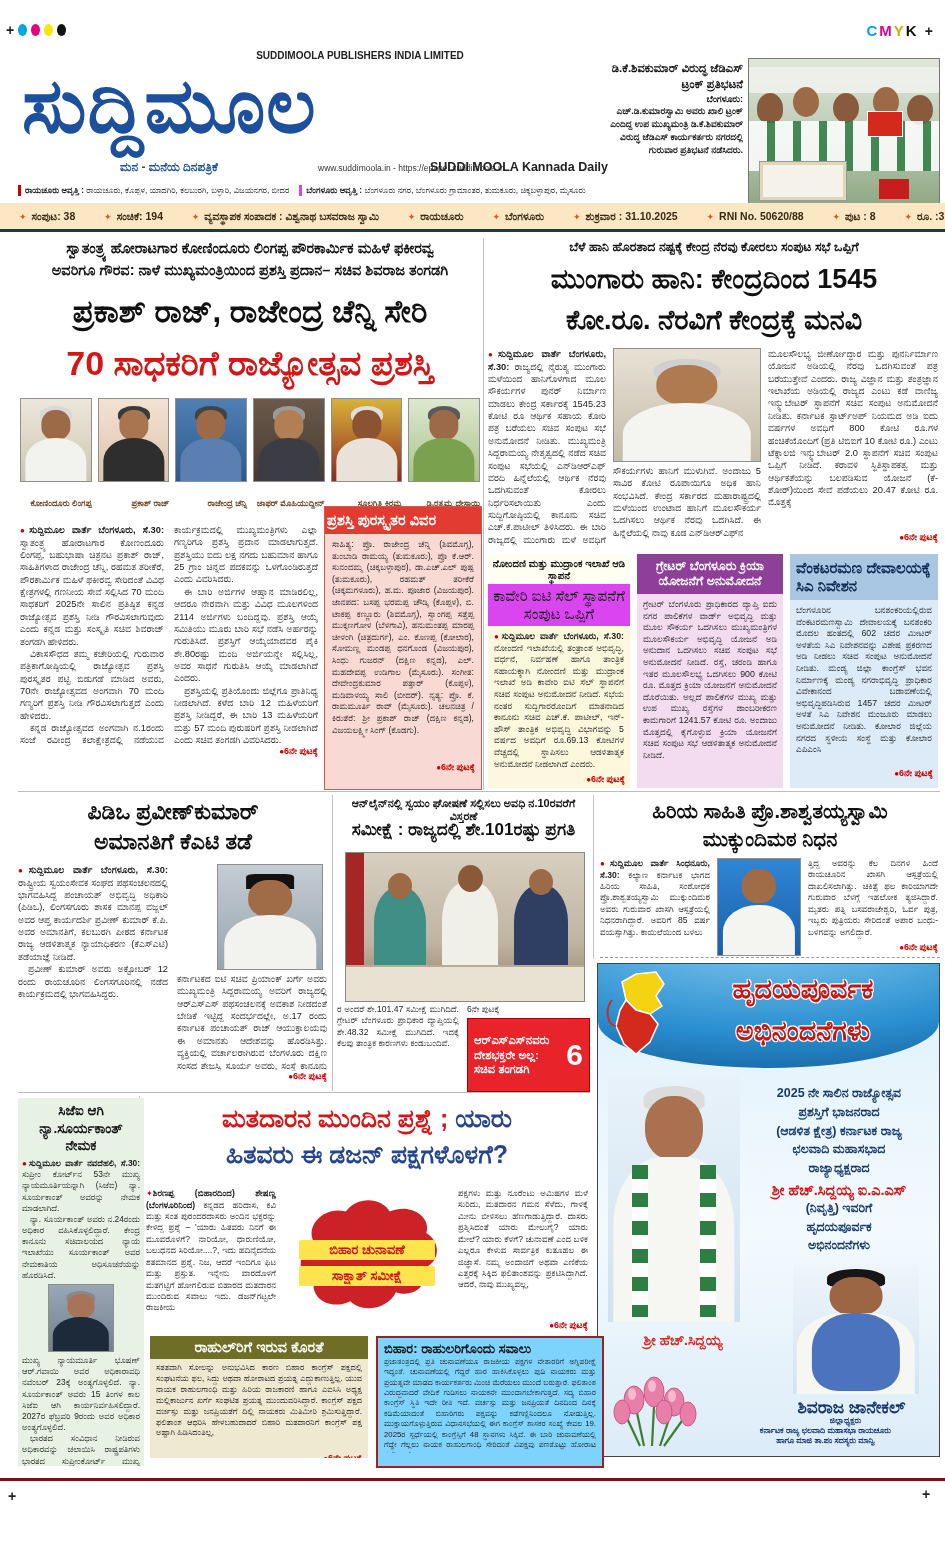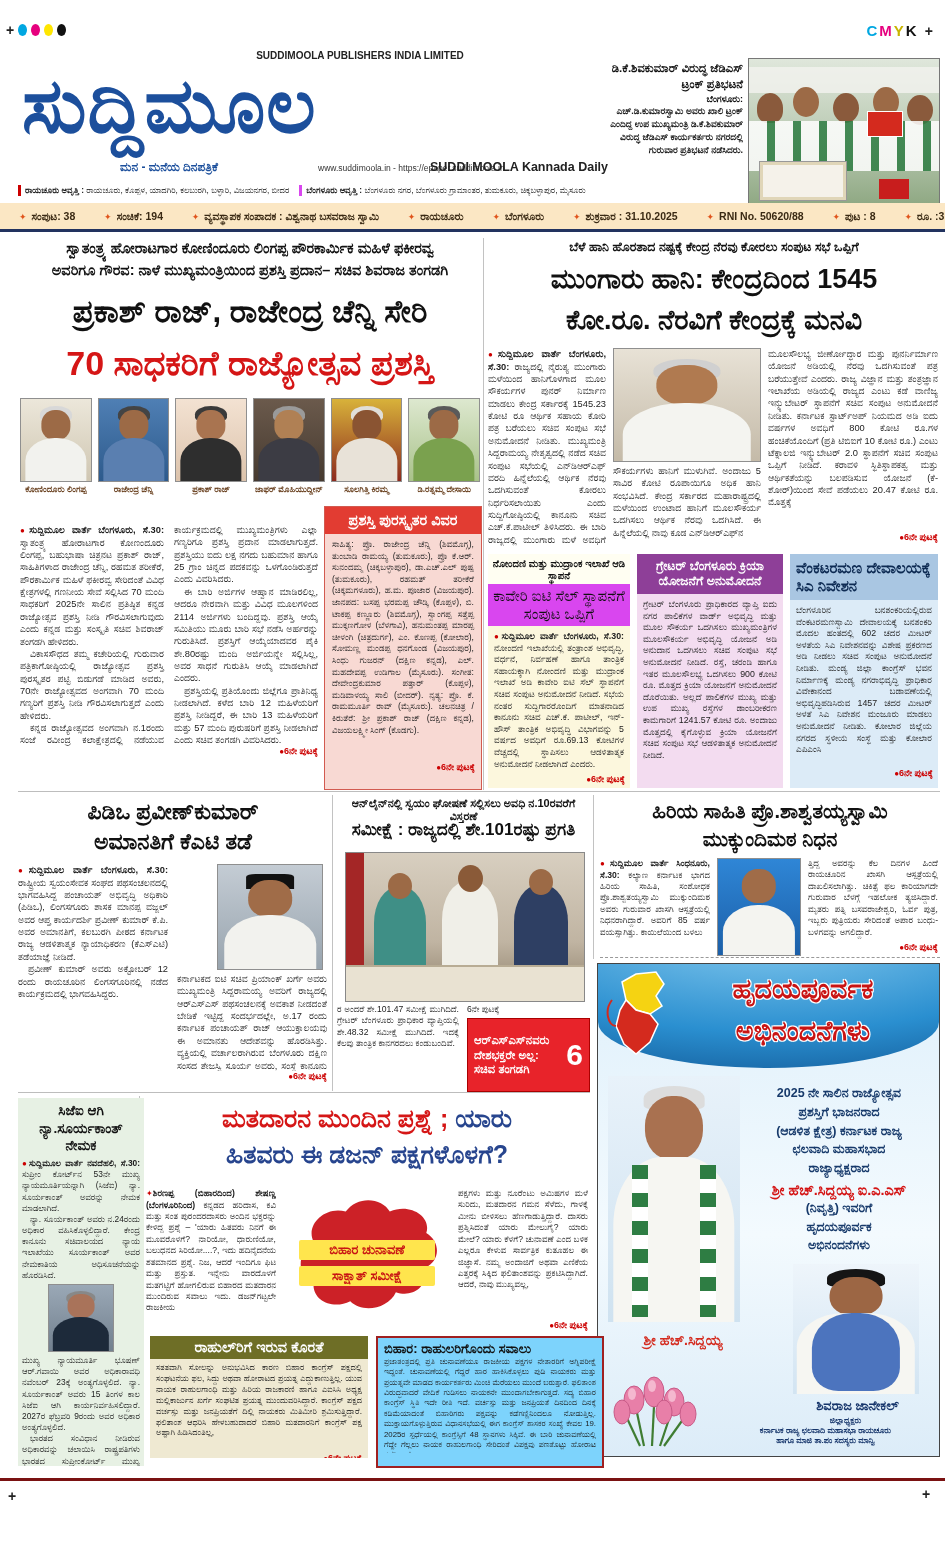--- a/index.html
+++ b/index.html
@@ -14,29 +14,29 @@
   .byline{font-weight:bold;}
   .bullet{color:#cc0000;font-size:8px;}
   .cont{color:#cc0000;font-weight:bold;font-size:9px;text-align:right;}
   .vrule{position:absolute;width:1px;background:#c2c2c2;}
   .hrule{position:absolute;height:1px;background:#bdbdbd;}
   
   .ph{position:relative;overflow:hidden;border:1px solid #8f8f8f;background:linear-gradient(180deg,var(--bg1,#e3ded4),var(--bg2,#c2bcae));}
   .ph .hr{position:absolute;left:50%;top:9%;width:46%;height:20%;transform:translateX(-50%);background:var(--hair,#2b2b2b);border-radius:50% 50% 35% 35%;}
   .ph .hd{position:absolute;left:50%;top:14%;width:42%;height:36%;transform:translateX(-50%);background:var(--skin,#a06c48);border-radius:46% 46% 44% 44%;}
   .ph .bd{position:absolute;left:50%;top:48%;width:88%;height:58%;transform:translateX(-50%);background:var(--shirt,#ececec);border-radius:48% 48% 0 0;}
-  .cap{font-size:8.4px;font-weight:bold;color:#6b4322;text-align:center;line-height:1.2;margin-top:2px;}
+  .cap{font-size:8.4px;font-weight:bold;color:#6b4322;text-align:right;line-height:1.2;margin-top:16px;}
   
   .mast-title{font-weight:bold;color:#1c4f9c;letter-spacing:1px;}
   .infobar{background:#fbe7c4;border-bottom:3px solid #22335f;display:flex;align-items:center;
            font-size:10.5px;font-weight:bold;color:#3a2a14;}
   .diam{color:#e0541c;font-size:9px;margin:0 5px;}
   
   .award-box{border:1px solid #d25a50;background:#f8d9d3;}
-  .award-title{background:#e23c32;color:#fff;font-weight:bold;font-size:14.5px;text-align:center;padding:5px 2px;}
+  .award-title{background:#e23c32;color:#fff;font-weight:bold;font-size:14.5px;padding:5px 2px;}
   .box1{background:#fcf7dd;}
   .box1 .bx-kick{font-size:10px;font-weight:bold;text-align:center;padding:4px 2px 2px;background:#fffef2;}
   .box1 .bx-head{background:#d946ef;color:#111;font-weight:normal;font-size:15px;text-align:center;padding:3px 2px;}
   .box2{background:#f3dcf0;}
   .box2 .bx-head{background:#8e3f98;color:#fff;font-weight:bold;font-size:12.5px;text-align:center;padding:5px 3px;}
   .box3{background:#dcebf7;}
   .box3 .bx-head{background:#a9c6e2;color:#0d2a52;font-weight:bold;font-size:15px;text-align:left;padding:5px 6px;}
   .bx-body{font-size:8.8px;line-height:1.32;text-align:justify;padding:5px 6px;color:#222;}
   .rss-box{background:#e8232a;color:#fff;font-weight:bold;display:flex;align-items:center;border:1px solid #a00;}
   .green-box{background:#e7f1e4;}
@@ -119,34 +119,34 @@
   <div class="abs" style="left:20px;top:398px;width:460px;display:flex;gap:6px;">
     <div style="width:72px;">
       <div class="ph" style="height:82px;--bg1:#ece7da;--bg2:#cfc6b2;--skin:#9c6a46;--shirt:#f2f2ee;--hair:#d8d8d8;">
           <div class="hr"></div>
           <div class="hd"></div>
           <div class="bd"></div>
         </div>
       <div class="cap">ಕೋಣಿಂದೂರು ಲಿಂಗಪ್ಪ</div>
     </div>
     <div style="width:72px;">
+      <div class="ph" style="height:82px;--bg1:#f3e2d2;--bg2:#dcc3ac;--skin:#a97450;--shirt:#2e2e2e;--hair:#3a3a3a;">
+          <div class="hr"></div>
+          <div class="hd"></div>
+          <div class="bd"></div>
+        </div>
+      <div class="cap">ಪ್ರಕಾಶ್ ರಾಜ್</div>
+    </div>
+    <div style="width:72px;">
       <div class="ph" style="height:82px;--bg1:#4f7fb4;--bg2:#2d5a8c;--skin:#9c6a46;--shirt:#5a7fb0;--hair:#444;">
           <div class="hr"></div>
           <div class="hd"></div>
           <div class="bd"></div>
         </div>
       <div class="cap">ರಾಜೇಂದ್ರ ಚೆನ್ನಿ</div>
-    </div>
-    <div style="width:72px;">
-      <div class="ph" style="height:82px;--bg1:#f3e2d2;--bg2:#dcc3ac;--skin:#a97450;--shirt:#2e2e2e;--hair:#3a3a3a;">
-          <div class="hr"></div>
-          <div class="hd"></div>
-          <div class="bd"></div>
-        </div>
-      <div class="cap">ಪ್ರಕಾಶ್ ರಾಜ್</div>
     </div>
     <div style="width:72px;">
       <div class="ph" style="height:82px;--bg1:#6b5a4c;--bg2:#463a30;--skin:#b08054;--shirt:#3c3c44;--hair:#9a9a9a;">
           <div class="hr"></div>
           <div class="hd"></div>
           <div class="bd"></div>
         </div>
       <div class="cap">ಜಾಫರ್ ಮೊಹಿಯುದ್ದೀನ್</div>
     </div>
     <div style="width:72px;">
@@ -256,21 +256,21 @@
     <div style="position:absolute;left:28px;top:34px;width:52px;height:80px;background:#3f8f86;border-radius:45% 45% 0 0;"></div>
     <div style="position:absolute;left:42px;top:20px;width:24px;height:26px;background:#9c6a46;border-radius:50%;"></div>
     <div style="position:absolute;left:96px;top:28px;width:56px;height:86px;background:#f0efe8;border-radius:45% 45% 0 0;"></div>
     <div style="position:absolute;left:112px;top:12px;width:25px;height:27px;background:#8a5a38;border-radius:50%;"></div>
     <div style="position:absolute;left:168px;top:32px;width:54px;height:82px;background:#2e3f63;border-radius:45% 45% 0 0;"></div>
     <div style="position:absolute;left:183px;top:16px;width:24px;height:26px;background:#9c6a46;border-radius:50%;"></div>
     <div style="position:absolute;left:0;bottom:0;width:100%;height:34px;background:#e9e2d2;border-top:2px solid #b8ac94;"></div>
   </div>
   <div class="abs" style="left:337px;top:1004px;width:253px;height:86px;display:flex;gap:8px;">
     <div class="body-txt ovh" style="width:122px;height:86px;font-size:8.6px;">
-      <span>ರ ಅಂದರೆ ಶೇ.101.47 ಸಮೀಕ್ಷೆ ಮುಗಿದಿದೆ. ಗ್ರೇಟರ್ ಬೆಂಗಳೂರು ಪ್ರಾಧಿಕಾರ ವ್ಯಾಪ್ತಿಯಲ್ಲಿ ಶೇ.48.32 ಸಮೀಕ್ಷೆ ಮುಗಿದಿದೆ. ಇದಕ್ಕೆ ಕೆಲವು ತಾಂತ್ರಿಕ ಕಾನಗರದಲು ಕಂಡುಬಂದಿವೆ.</span>
+      <span>ರ ಅಂದರೆ ಶೇ.101.47 ಸಮೀಕ್ಷೆ ಮುಗಿದಿದೆ. ಗ್ರೇಟರ್ ಬೆಂಗಳೂರು ಪ್ರಾಧಿಕಾರ ವ್ಯಾಪ್ತಿಯಲ್ಲಿ ಶೇ.48.32 ಸಮೀಕ್ಷೆ ಮುಗಿದಿದೆ. ಇದಕ್ಕೆ ಕೆಲವು ತಾಂತ್ರಿಕ ಕಾರಣಗಳು ಕಂಡುಬಂದಿವೆ.</span>
     </div>
     <div style="width:123px;">
       <div class="body-txt ovh" style="height:14px;font-size:8.6px;">6ನೇ ಪುಟಕ್ಕೆ</div>
       <div class="rss-box" style="height:64px;padding:4px 6px;gap:4px;">
         <span style="font-size:11.5px;line-height:1.25;flex:1;">ಆರ್‌ಎಸ್‌ಎಸ್‌ನವರು ದೇಶಭಕ್ತರೇ ಅಲ್ಲ: ಸಚಿವ ತಂಗಡಗಿ</span>
         <span style="font-size:30px;">6</span>
       </div>
     </div>
   </div>
 
@@ -326,21 +326,21 @@
       <div class="ad-line">ಹೃದಯಪೂರ್ವಕ</div>
       <div class="ad-line">ಅಭಿನಂದನೆಗಳು</div>
     </div>
 
     <div class="abs" style="left:195px;top:300px;width:126px;height:130px;overflow:hidden;background:linear-gradient(180deg,#eef5fb,#d2e4f2);">
       <div style="position:absolute;left:50%;top:4%;width:46%;height:14%;transform:translateX(-50%);background:#151515;border-radius:50% 50% 20% 20%;"></div>
       <div style="position:absolute;left:50%;top:10%;width:42%;height:30%;transform:translateX(-50%);background:#9c6644;border-radius:46%;"></div>
       <div style="position:absolute;left:50%;top:38%;width:94%;height:66%;transform:translateX(-50%);background:#f6f6f2;border-radius:40% 40% 0 0;"></div>
       <div style="position:absolute;left:50%;top:38%;width:70%;height:60%;transform:translateX(-50%);background:#3a66b8;border-radius:45% 45% 30% 30%;opacity:.9;"></div>
     </div>
-    <div class="abs ctr bold" style="left:172px;top:434px;width:175px;font-size:13px;color:#16356b;">ಶಿವರಾಜ ಜಾನೇಕಲ್</div>
+    <div class="abs ctr bold" style="left:166px;top:434px;width:175px;font-size:17px;color:#16356b;">ಶಿವರಾಜ ಜಾನೇಕಲ್</div>
     <div class="abs ctr bold" style="left:160px;top:452px;width:175px;font-size:8px;color:#16356b;">ಜಿಲ್ಲಾಧ್ಯಕ್ಷರು</div>
     <div class="abs ctr bold" style="left:120px;top:462px;width:215px;font-size:8px;color:#16356b;">ಕರ್ನಾಟಕ ರಾಜ್ಯ ಛಲವಾದಿ ಮಹಾಸಭಾ ರಾಯಚೂರು</div>
     <div class="abs ctr bold" style="left:120px;top:472px;width:215px;font-size:8px;color:#16356b;">ಹಾಗೂ ಮಾಜಿ ತಾ.ಪಂ ಸದಸ್ಯರು ಮಾನ್ವಿ</div>
 
     <svg class="abs" style="left:8px;top:392px;" width="96" height="92" viewBox="0 0 96 92">
       <g stroke="#3f7d32" stroke-width="2.2" fill="none">
         <path d="M30,52 L38,90"></path>
           <path d="M48,50 L46,90"></path>
           <path d="M66,54 L54,90"></path>
           <path d="M20,60 L34,90"></path>

